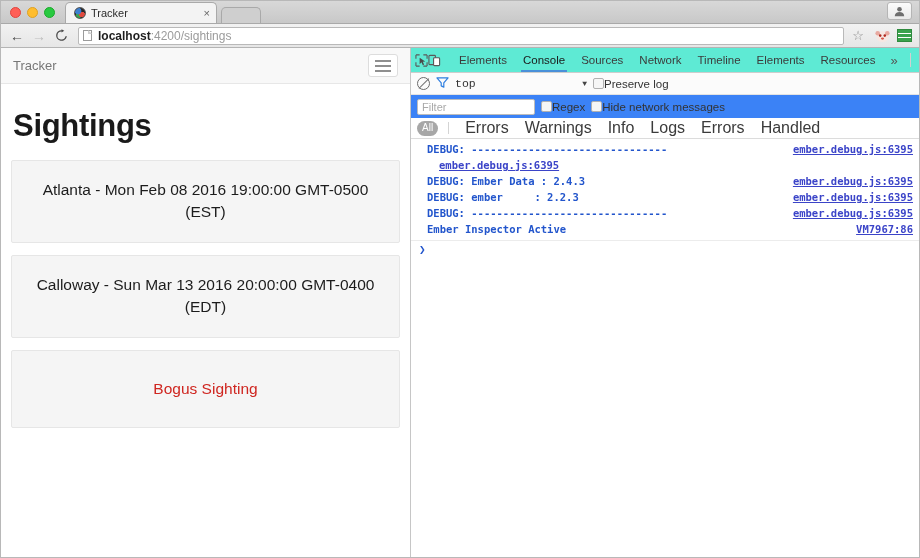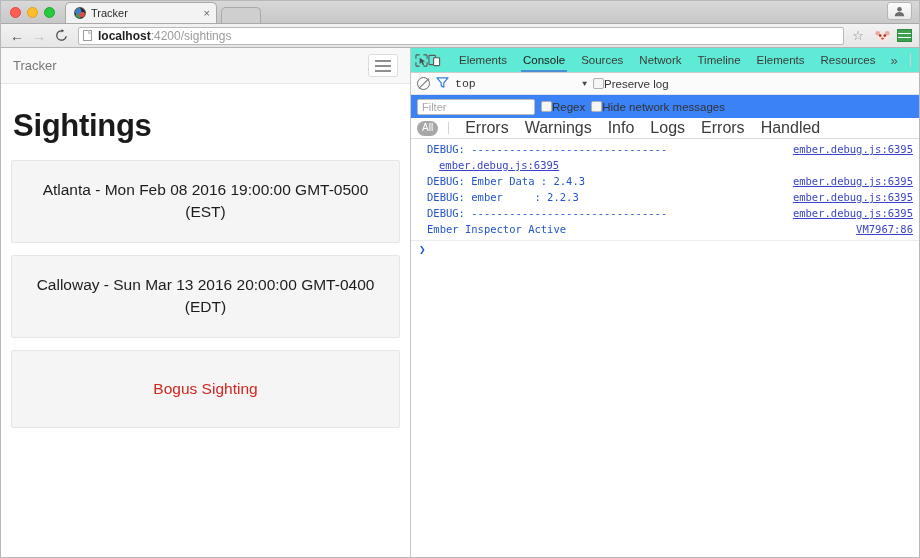--- a/index.html
+++ b/index.html
@@ -288,20 +288,21 @@
     overflow: hidden;
     padding-top: 2px;
   }
   .log-line {
     display: flex; align-items: flex-end;
     padding: 1px 6px 1px 16px;
     font-family: "DejaVu Sans Mono", "Liberation Mono", monospace;
     font-size: 10.5px;
     color: #2255cc;
     line-height: 14px;
+    font-weight: bold;
   }
   .log-msg { white-space: pre; flex: 1 1 auto; overflow: hidden; }
   .log-src {
     flex: 0 0 auto; margin-left: 12px;
     color: #3b44c8; text-decoration: underline;
     font-family: "DejaVu Sans Mono", "Liberation Mono", monospace;
     font-size: 10.5px;
   }
   .prompt-line {
     display:flex; align-items:center;

